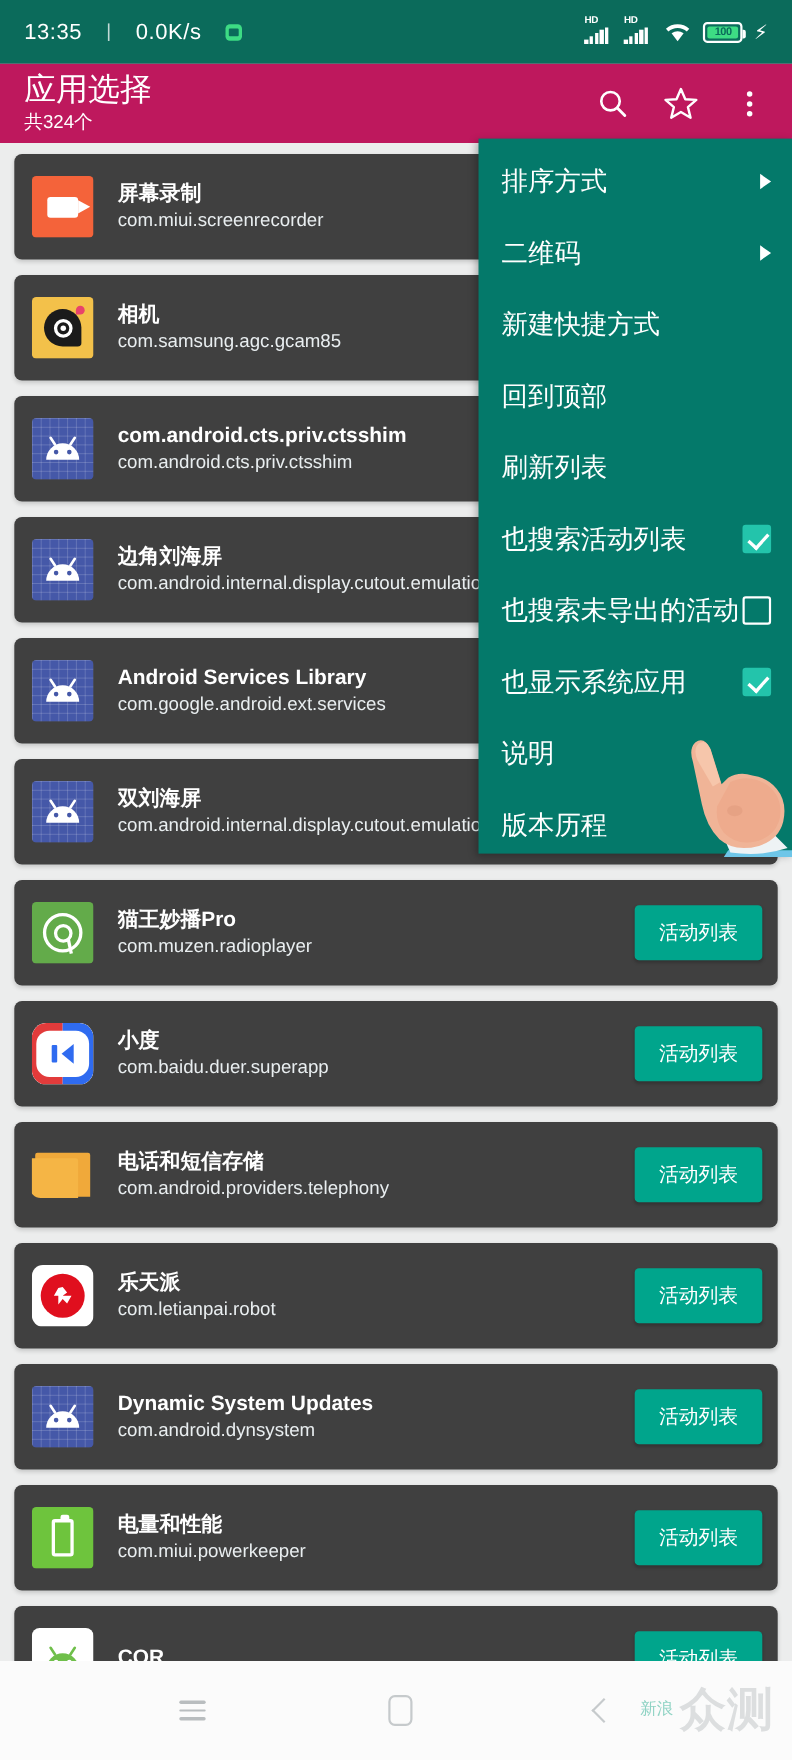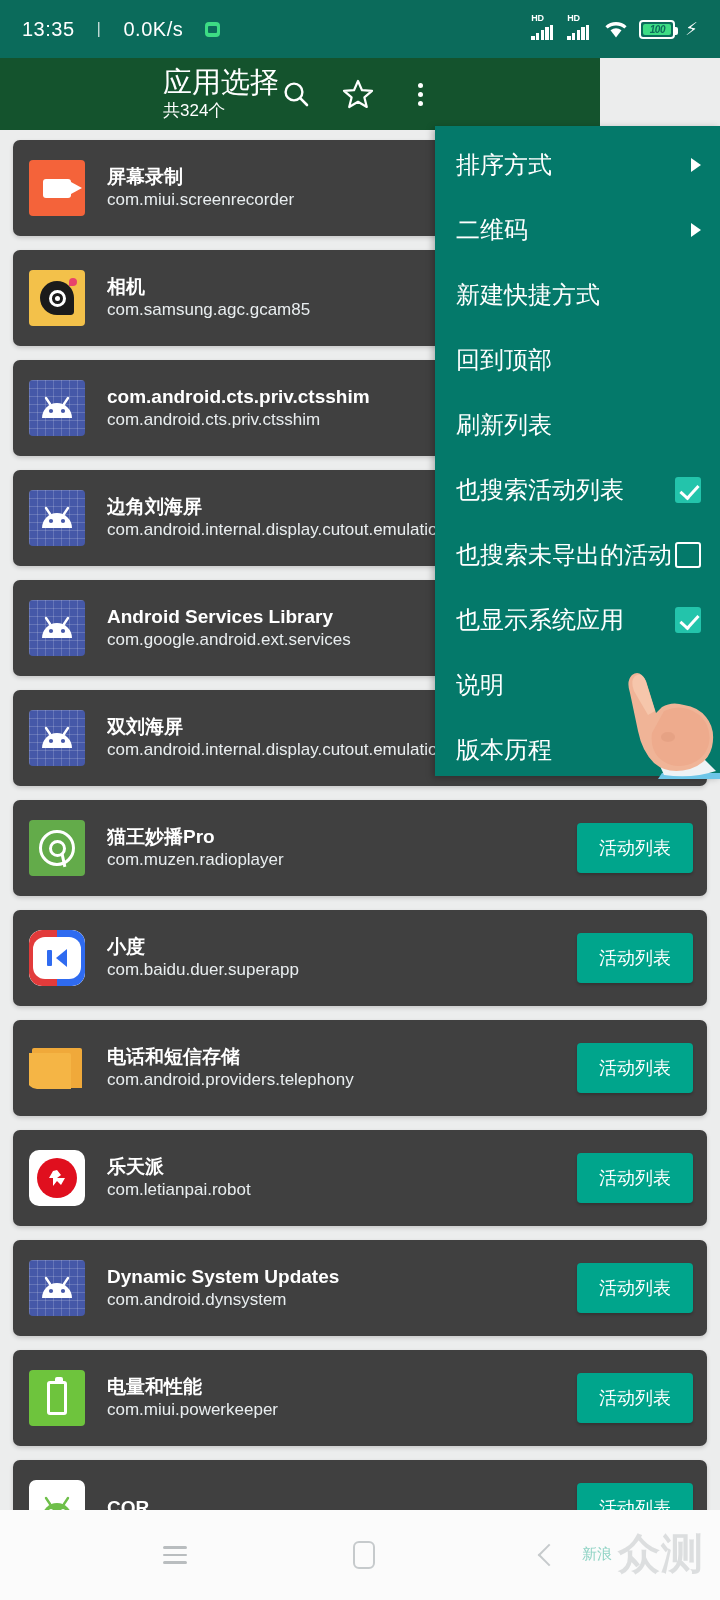--- a/index.html
+++ b/index.html
@@ -27,28 +27,28 @@
   .sb-right { display:flex; align-items:center; gap:10px; }
   .sig { position:relative; display:inline-block; width:26px; height:22px; }
   .sig .hd { position:absolute; top:-5px; left:0; font-size:9px; font-weight:700; letter-spacing:-.4px; }
   .sig .bars { position:absolute; bottom:0; left:0; display:flex; align-items:flex-end; gap:1.5px; height:15px; }
   .sig .bars i { display:block; width:3.2px; background:#fff; }
   .wifi { width:26px; height:20px; position:relative; }
   .wifi svg { display:block; }
   .batt { width:36px; height:19px; border:2px solid #fff; border-radius:4px; position:relative; display:flex; align-items:center; justify-content:center; }
   .batt::after { content:""; position:absolute; right:-5px; top:5px; width:3px; height:8px; background:#fff; border-radius:0 2px 2px 0; }
   .batt .fill { position:absolute; inset:2px; background:#3ddc84; border-radius:2px; }
-  .batt .num { position:relative; font-size:10px; font-weight:700; color:#0b6b5b; z-index:2; letter-spacing:-.5px;font-style:italic; }
+  .batt .num { position:relative; font-size:10px; font-weight:700; color:#0b6b5b; z-index:2; letter-spacing:-.5px; }
   .bolt { font-size:18px; line-height:1; }
 
   
   .appbar {
-    position:absolute; top:58px; left:0; width:600px; height:72px;
-    background:#14532d; color:#fff;
-    display:flex; align-items:center; justify-content:center;
+    position:absolute; top:58px; left:0; width:720px; height:72px;
+    background:#be185d; color:#fff;
+    display:flex; align-items:center; justify-content:space-between;
     padding:0 22px 0 22px;
   }
   .appbar-titles { display:flex; flex-direction:column; justify-content:center; }
   .appbar-title { font-size:29px; font-weight:400; line-height:1.05; }
   .appbar-sub { font-size:17px; font-weight:400; line-height:1.25; margin-top:2px; }
   .appbar-actions { display:flex; align-items:center; gap:28px; }
   .ab-icon { width:34px; height:34px; display:flex; align-items:center; justify-content:center; }
   .dots { display:flex; flex-direction:column; gap:4px; align-items:center; }
   .dots i { width:5px; height:5px; border-radius:50%; background:#fff; display:block; }
 

